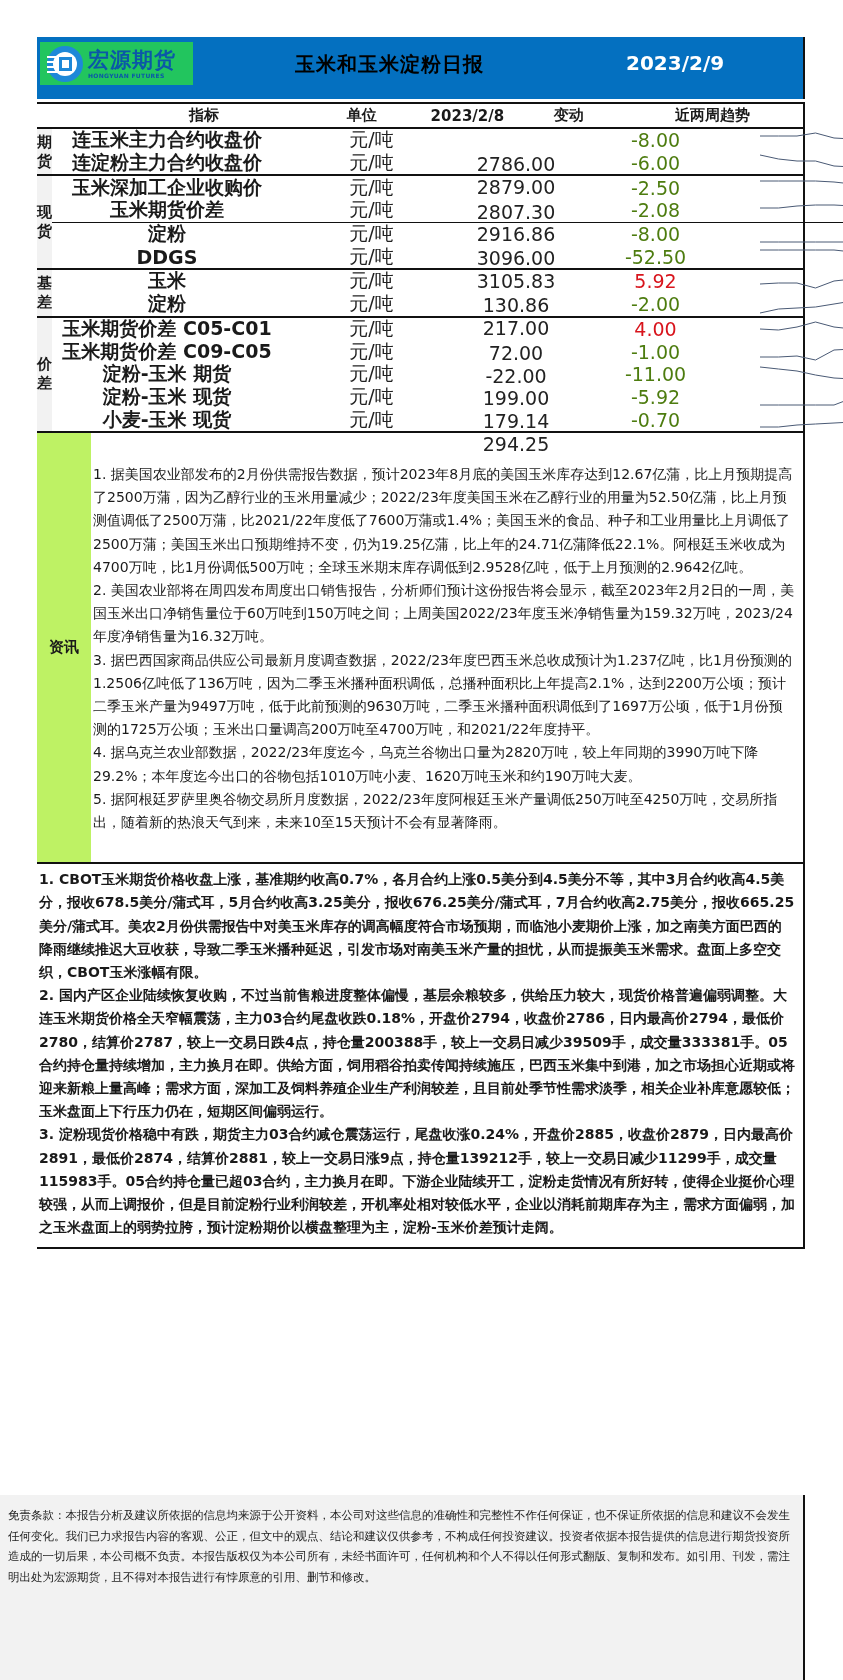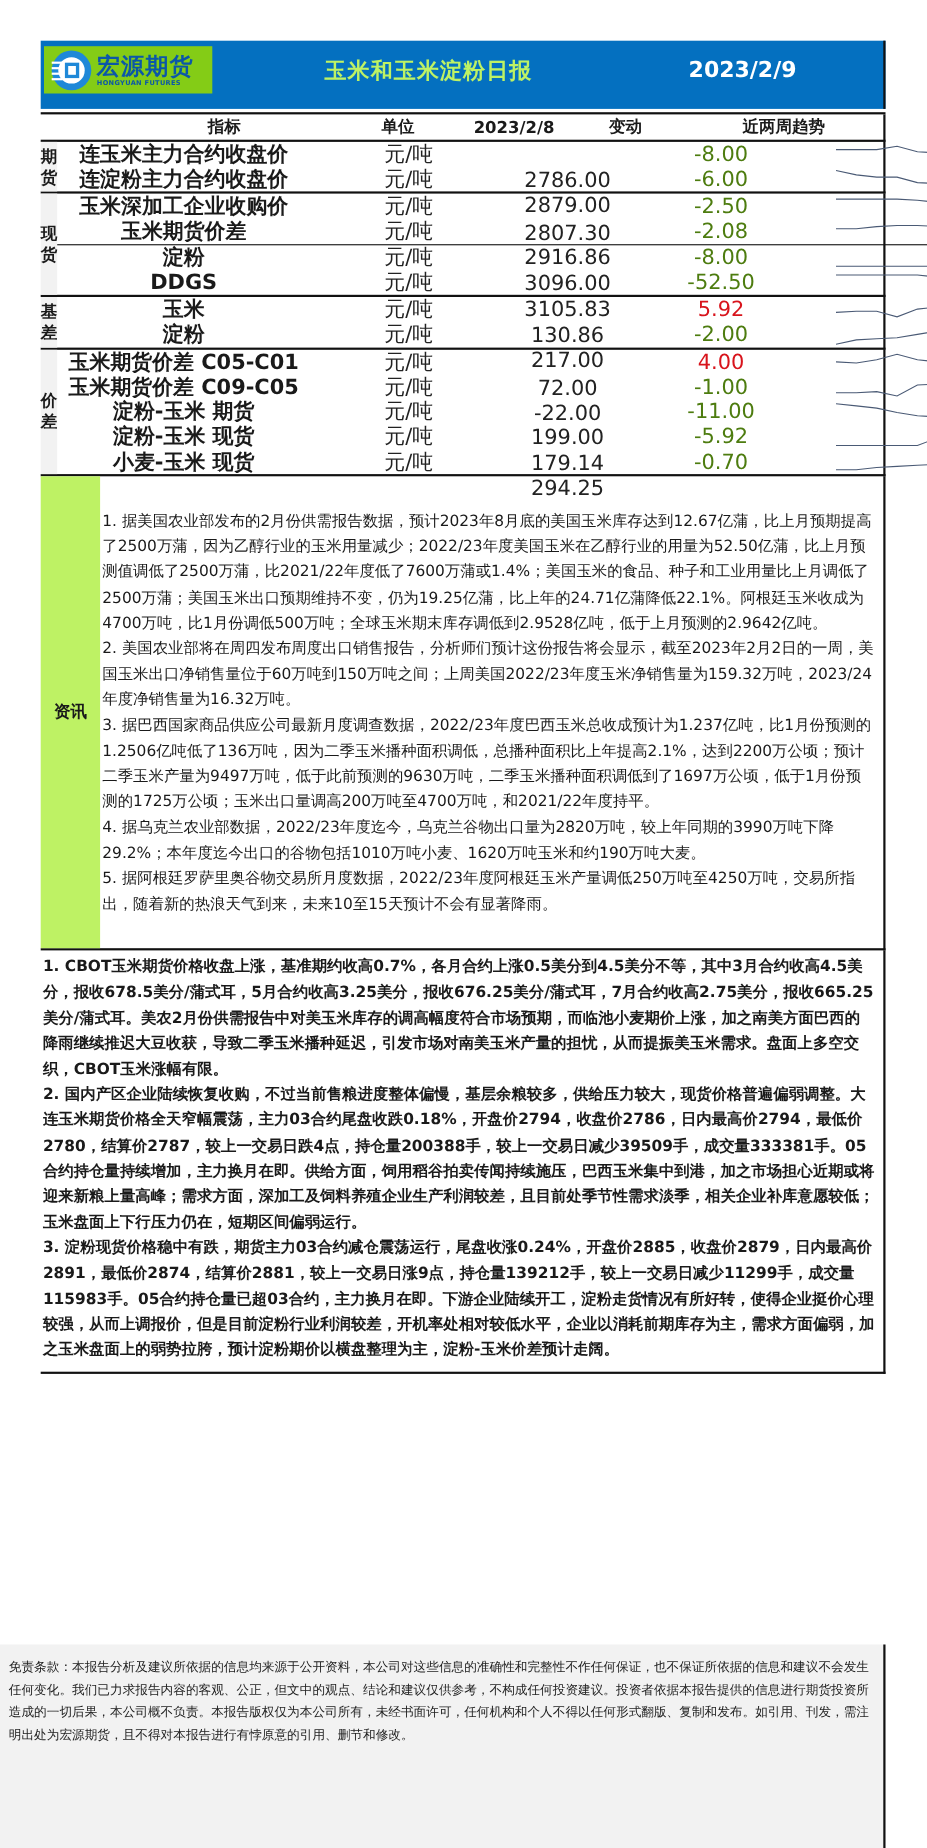--- a/index.html
+++ b/index.html
@@ -1,27 +1,27 @@
 <!DOCTYPE html>
 <html><head>
 <meta charset="utf-8">
 <style>
   html, body { margin: 0; padding: 0; background: #ffffff; }
   body { width: 843px; height: 1680px; position: relative; overflow: hidden;
          font-family: "DejaVu Sans", "Liberation Sans", sans-serif; color: #1a1a1a; }
   .page { position: absolute; left: 37px; top: 37px; width: 768px; }
   .header { position: absolute; left: 0; top: 0; width: 768px; height: 62px; background: #0470c0;
             border-right: 2px solid #111; box-sizing: border-box; }
-  .logo { position: absolute; left: 3px; top: 5px; width: 153px; height: 43px; background: #84cc16;
+  .logo { position: absolute; left: 3px; top: 5px; width: 153px; height: 43px; background: #22c55e;
           display: flex; align-items: center; }
   .logo-mark { width: 40px; height: 40px; margin-left: 5px; position: relative; }
   .logo-text { margin-left: 3px; display: flex; flex-direction: column; }
   .logo-cn { color: #0b57a8; font-weight: bold; font-size: 21px; letter-spacing: 1px; line-height: 23px; }
   .logo-en { color: #0b57a8; font-size: 6px; font-weight: bold; letter-spacing: 0.3px; }
-  .title { position: absolute; left: 258px; top: 14px; color: #bef264; font-size: 20px; font-weight: bold; letter-spacing: 1px; }
+  .title { position: absolute; left: 258px; top: 14px; color: #000000; font-size: 20px; font-weight: bold; letter-spacing: 1px; }
   .date { position: absolute; left: 589px; top: 14px; color: #fff; font-size: 20px; font-weight: bold; }
 
   .table { position: absolute; left: 0; top: 65px; width: 768px; border-top: 2px solid #111; }
   .thead { height: 23px; display: flex; align-items: center; border-bottom: 2px solid #111;
            font-weight: bold; font-size: 15px; border-right: 2px solid #111; box-sizing: content-box; gap: 20px; }
   .col-cat { width: 54px; text-align: center; }
   .col-ind { width: 230px; text-align: center; }
   .col-unit { width: 87px; text-align: center; }
   .col-val { width: 110px; text-align: center; }
   .col-chg { width: 77px; text-align: center; }

